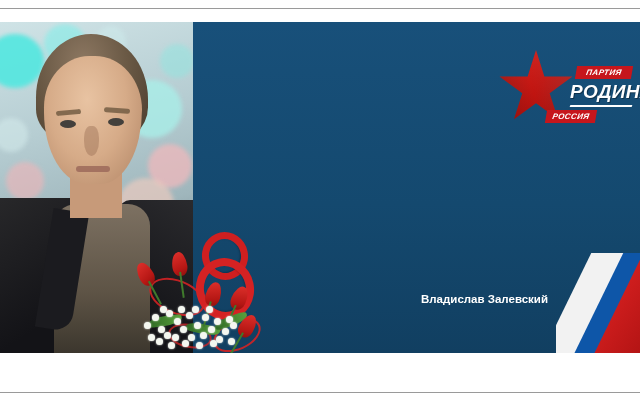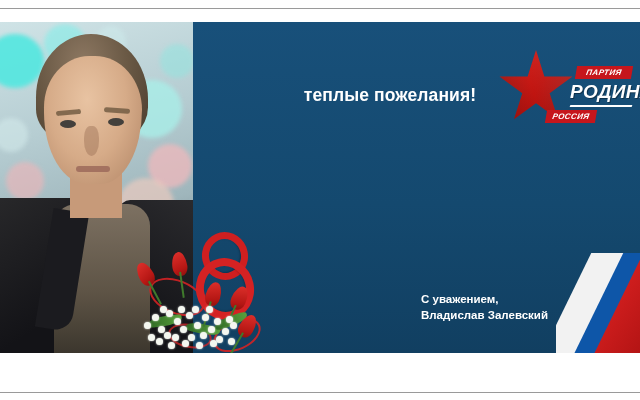--- a/index.html
+++ b/index.html
@@ -401,25 +401,23 @@
       <div class="logo-swoosh"></div>
       <div class="logo-star"></div>
       <div class="logo-star-shade"></div>
       <div class="logo-tag tag-partiya">ПАРТИЯ</div>
       <div class="logo-name">РОДИНА</div>
       <div class="logo-underline"></div>
       <div class="logo-tag tag-rossiya">РОССИЯ</div>
     </div>
 
     <div class="message">
-      <span class="line">теплые пожелания!</span>
     </div>
 
     <div class="signature">
-      <span class="line">С уважением,</span>
       <span class="line">Владислав Залевский</span>
     </div>
 
     <div class="tricolor">
       <div class="stripe stripe-white"></div>
       <div class="stripe stripe-blue"></div>
       <div class="stripe stripe-red"></div>
     </div>
 
     <div class="decor">

